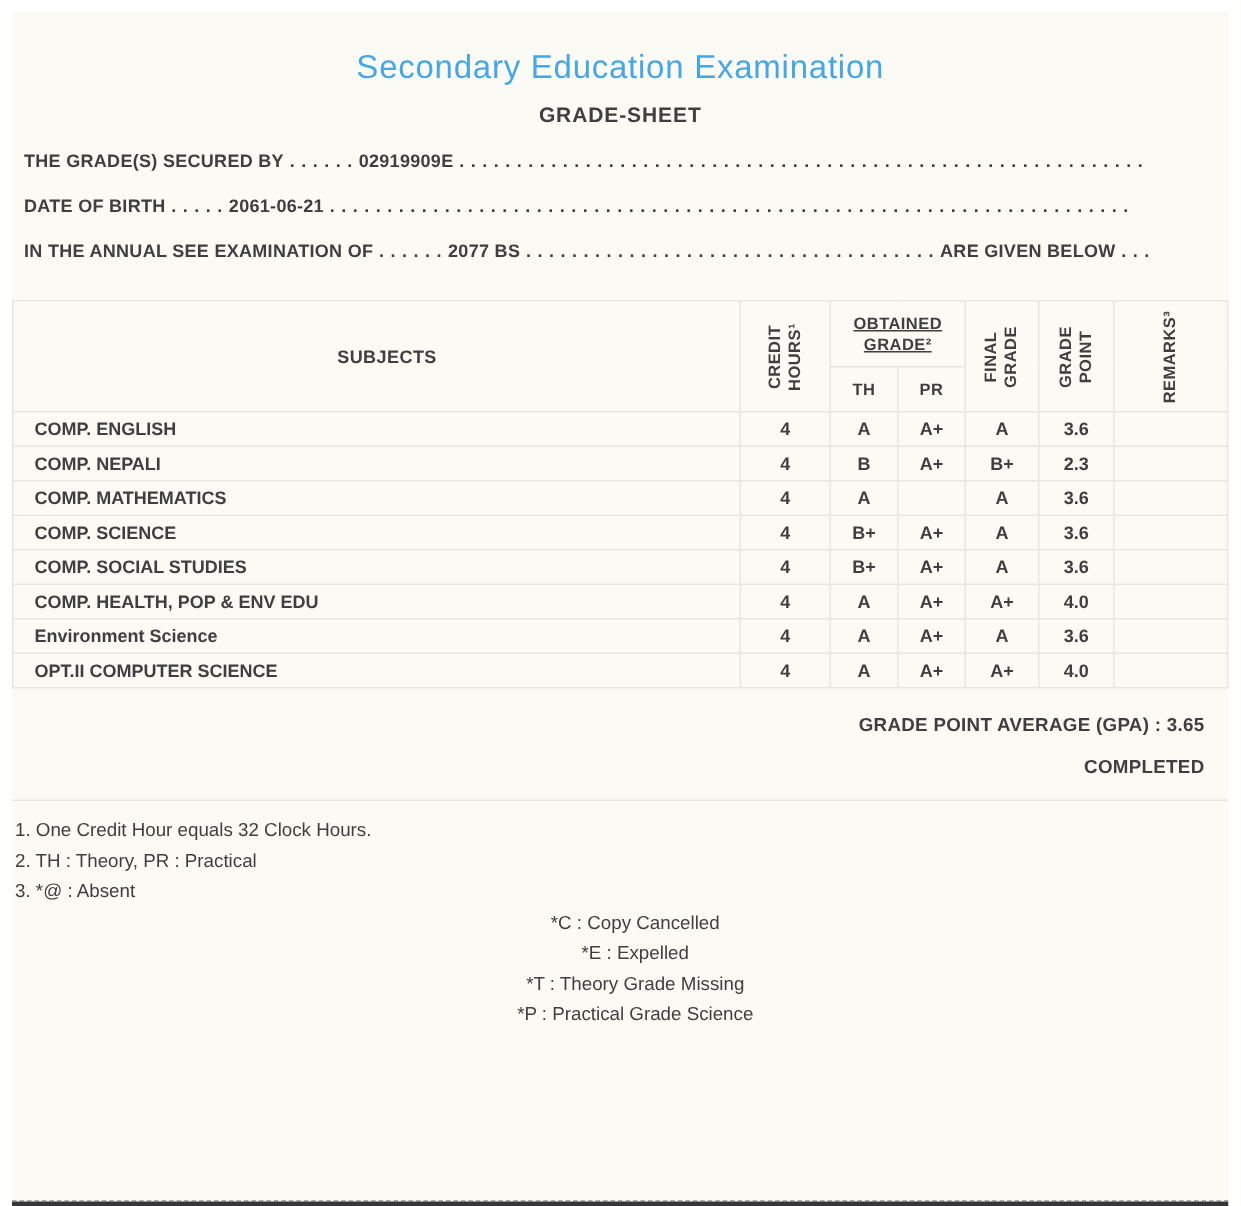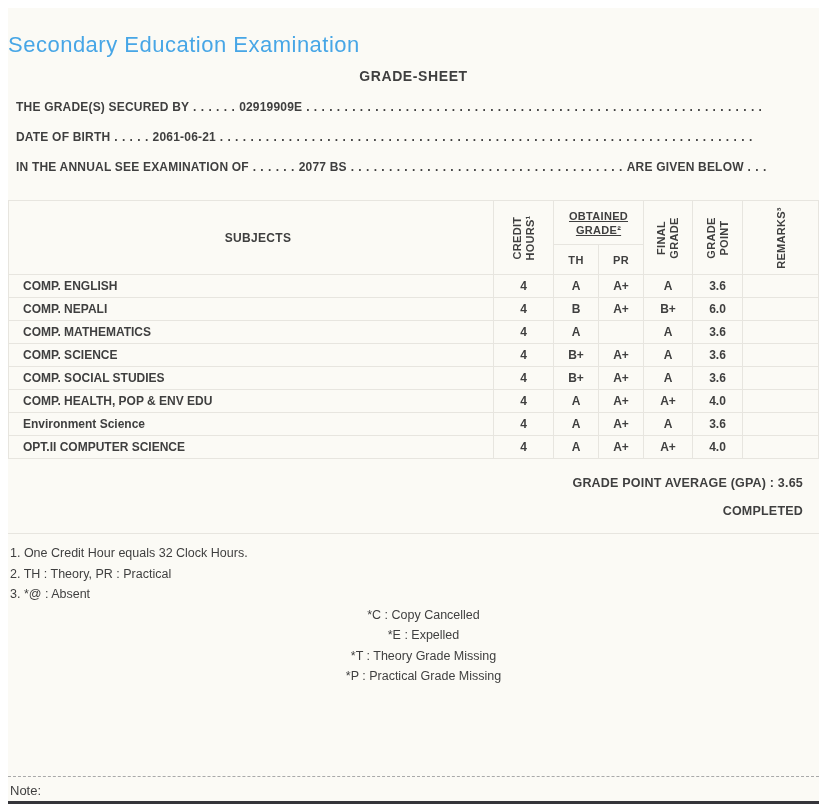--- a/index.html
+++ b/index.html
@@ -24,21 +24,21 @@
     display:flex; flex-direction:column;
   }
   .sheet{
     background:var(--bg);
     flex:1;
     display:flex; flex-direction:column;
     overflow:hidden;
   }
   .exam-title{
     margin-top:24px;
-    text-align:left;
+    text-align:center;
     font-size:22px; font-weight:400;
     letter-spacing:0.5px;
     color:var(--accent);
   }
   .grade-sheet-heading{
     margin-top:10px;
     text-align:center;
     font-size:14px; font-weight:700;
     letter-spacing:0.6px;
   }
@@ -166,21 +166,21 @@
           <td class="val-cell">A</td>
           <td class="val-cell">3.6</td>
           <td class="val-cell"></td>
         </tr>
         <tr>
           <td class="subject-cell">COMP. NEPALI</td>
           <td class="val-cell">4</td>
           <td class="val-cell">B</td>
           <td class="val-cell">A+</td>
           <td class="val-cell">B+</td>
-          <td class="val-cell">6.0</td>
+          <td class="val-cell">2.3</td>
           <td class="val-cell"></td>
         </tr>
         <tr>
           <td class="subject-cell">COMP. MATHEMATICS</td>
           <td class="val-cell">4</td>
           <td class="val-cell">A</td>
           <td class="val-cell"></td>
           <td class="val-cell">A</td>
           <td class="val-cell">3.6</td>
           <td class="val-cell"></td>
@@ -238,23 +238,22 @@
       <div class="status-line">COMPLETED</div>
     </div>
 
     <div class="notes">
       <div class="note-item">1. One Credit Hour equals 32 Clock Hours.</div>
       <div class="note-item">2. TH : Theory, PR : Practical</div>
       <div class="note-item">3. *@ : Absent</div>
       <div class="note-subitem">*C : Copy Cancelled</div>
       <div class="note-subitem">*E : Expelled</div>
       <div class="note-subitem">*T : Theory Grade Missing</div>
-      <div class="note-subitem">*P : Practical Grade Missing</div>
+      <div class="note-subitem">*P : Practical Grade Science</div>
     </div>
 
     <div class="footer">
       <div class="dashed-divider"></div>
-      <div class="note-label">Note:</div>
       <div class="bottom-bar"></div>
     </div>
 
   </div>
 </div>
 
 </body></html>

